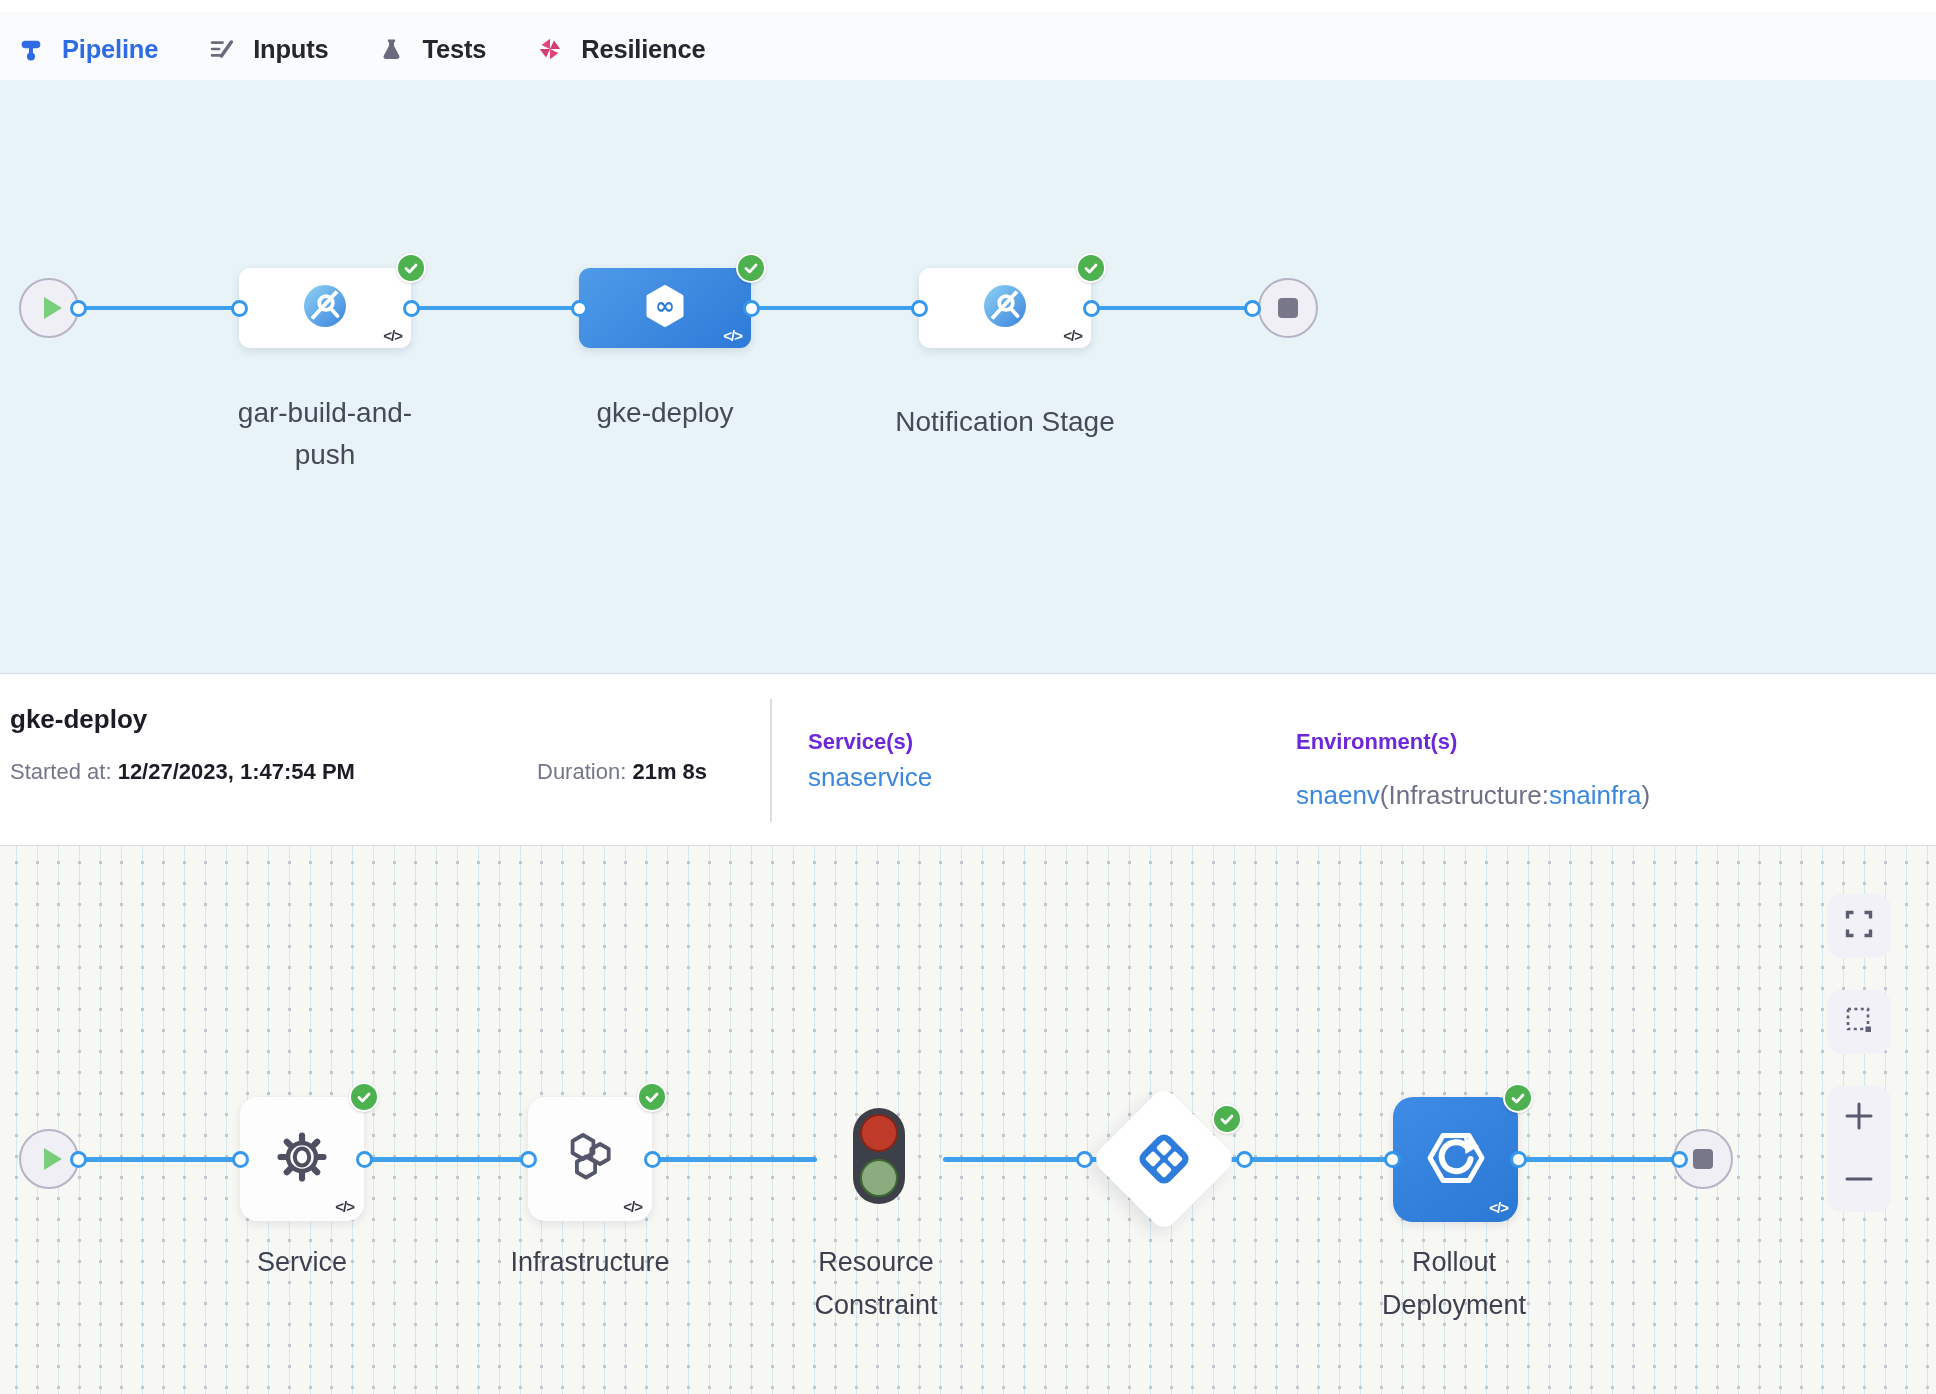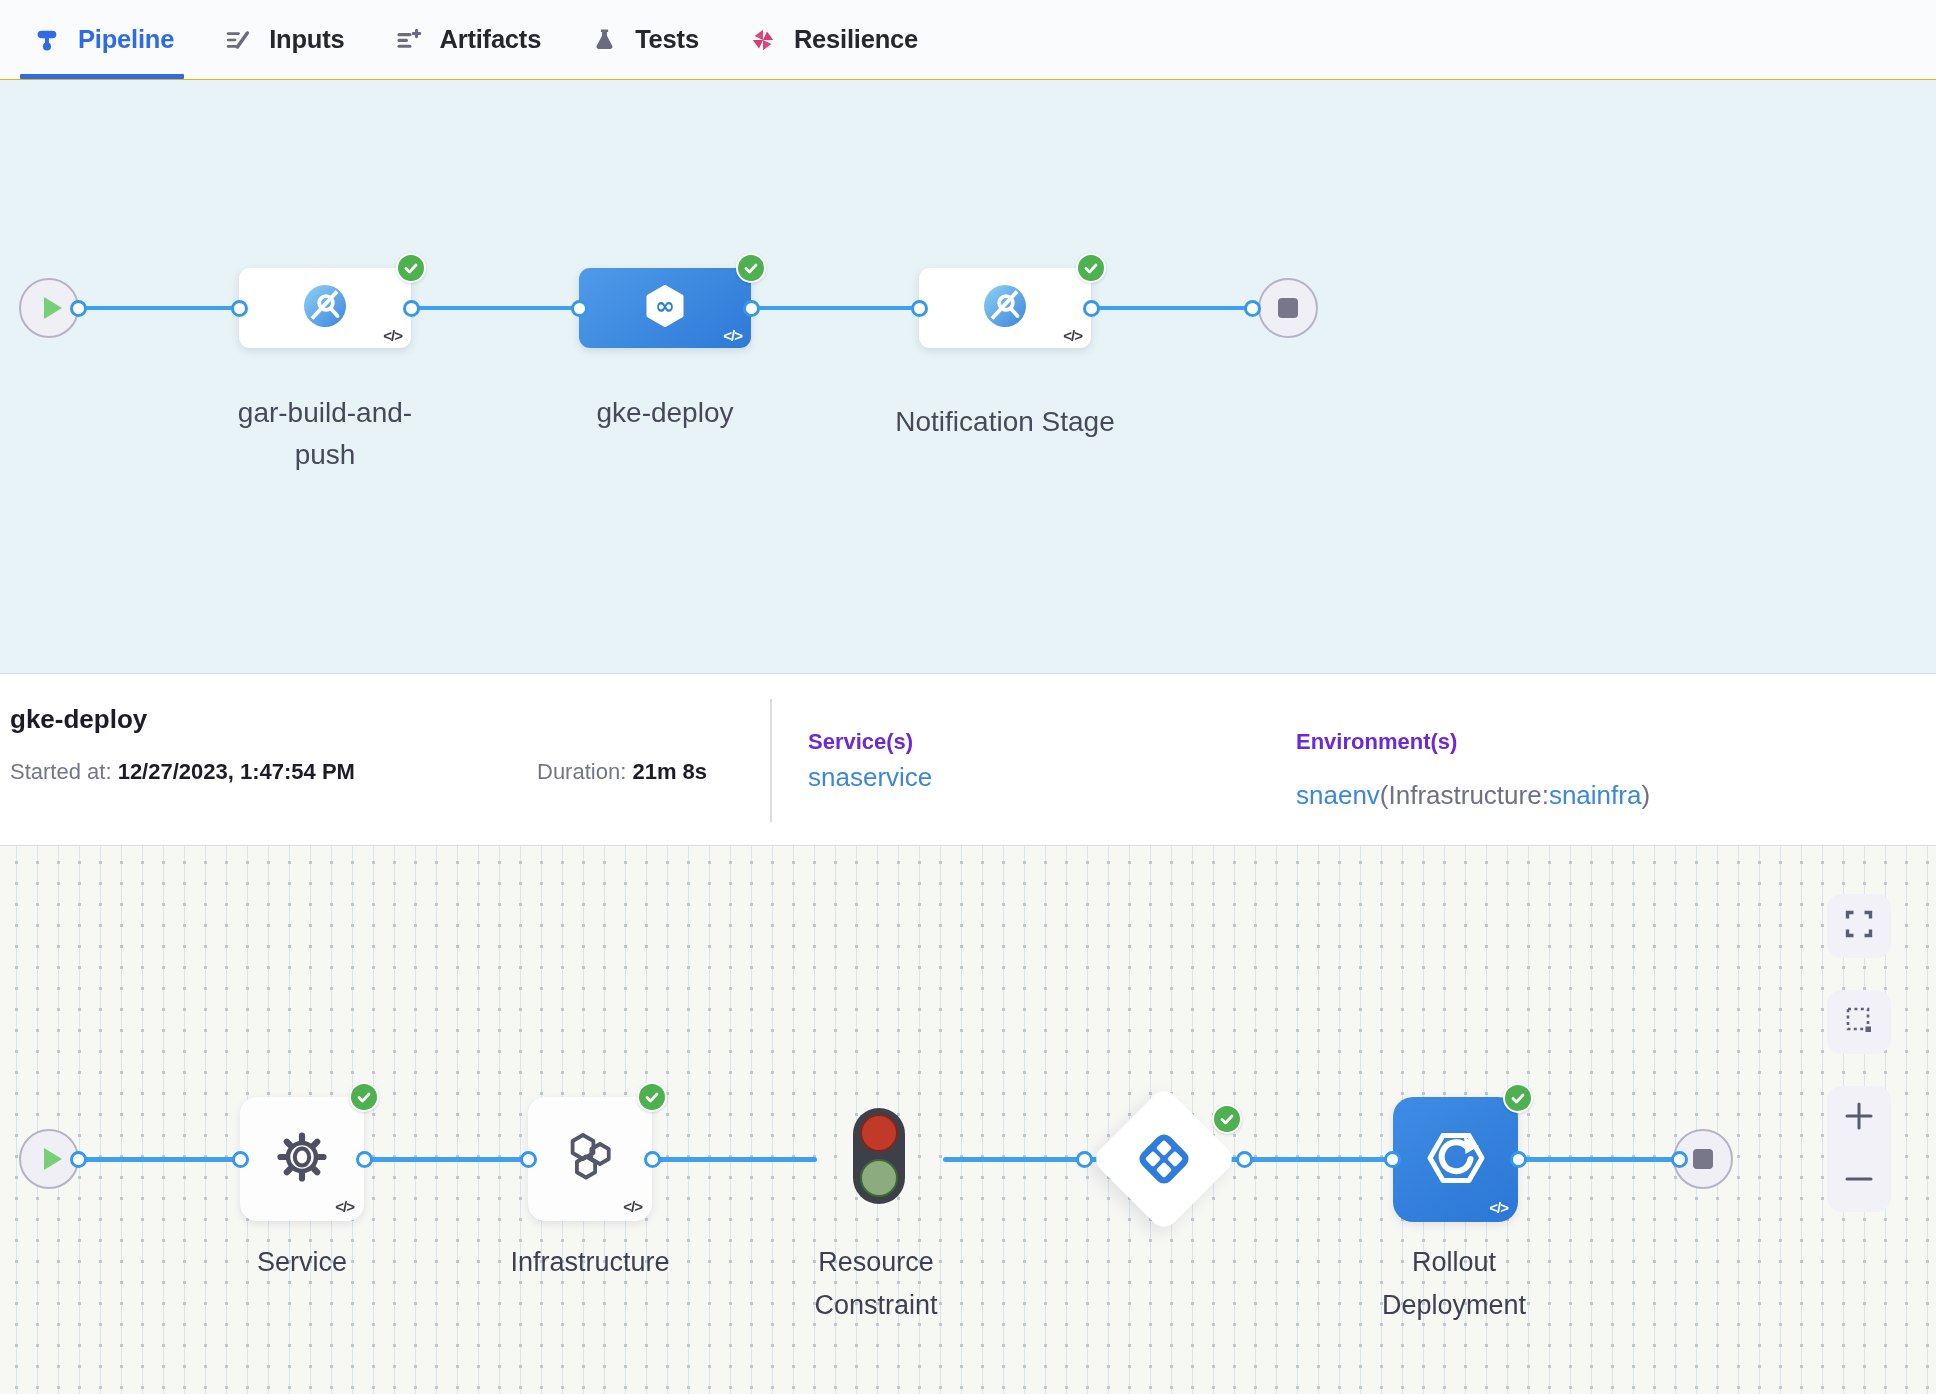--- a/index.html
+++ b/index.html
@@ -1,22 +1,22 @@
 <!DOCTYPE html>
 <html><head>
 <meta charset="utf-8">
 <style>
   * { margin:0; padding:0; box-sizing:border-box; }
   html,body { width:1936px; height:1394px; overflow:hidden; }
   body { font-family:"Liberation Sans","DejaVu Sans",sans-serif; background:#fff; position:relative; }
 
   
-  .tabbar { position:absolute; left:0; top:0; width:1936px; height:80px;
-    background:#fafbfc; border-bottom:1px solid #eab308;
-    display:flex; align-items:center; padding-left:34px; gap:50px; }
+  .tabbar { position:absolute; left:0; top:12px; width:1936px; height:80px;
+    background:#fafbfc; border-bottom:6px solid #eab308;
+    display:flex; align-items:center; padding-left:18px; gap:50px; }
   .tab { height:100%; display:flex; align-items:center; gap:17px; position:relative;
     font-size:25.5px; font-weight:600; color:#26262e; letter-spacing:-0.2px; cursor:pointer; }
   .tab.active { color:#2e6be4; }
   .tab.active::after { content:''; position:absolute; left:-14px; right:-10px; bottom:0;
     height:5px; background:#2e6be4; border-radius:1px; }
   .tab svg { display:block; }
 
   
   .stage-canvas { position:absolute; left:0; top:80px; width:1936px; height:593px;
     background:#e8f3f8; }
@@ -108,32 +108,20 @@
   <div class="tab">
     <span>
         <svg width="28" height="28" viewBox="0 0 24 24" fill="none" stroke="#6a6c7e" stroke-width="2.3" stroke-linecap="round">
       <line x1="3.5" y1="6.5" x2="12.5" y2="6.5"></line>
           <line x1="3.5" y1="12" x2="9.5" y2="12"></line>
           <line x1="3.5" y1="17.5" x2="12" y2="17.5"></line>
       <line x1="11.5" y1="18" x2="20" y2="6" stroke-width="3"></line>
     </svg>
       </span>
     <span>Inputs</span>
-  </div>
-  <div class="tab">
-    <span>
-        <svg width="28" height="28" viewBox="0 0 24 24" fill="#6a6c7e">
-      <rect x="3" y="6" width="12" height="2.7" rx="1.3"></rect>
-      <rect x="3" y="11" width="9" height="2.7" rx="1.3"></rect>
-      <rect x="3" y="16" width="12" height="2.7" rx="1.3"></rect>
-      <rect x="18" y="2.5" width="2.6" height="8" rx="1.2"></rect>
-      <rect x="15.3" y="5.2" width="8" height="2.6" rx="1.2"></rect>
-    </svg>
-      </span>
-    <span>Artifacts</span>
   </div>
   <div class="tab">
     <span>
         <svg width="27" height="27" viewBox="0 0 24 24" fill="#6a6c7e">
       <path d="M8.8 3.2 h6.4 v2.2 h-1 v3.3 l4.7 8.9 c0.7 1.3 -0.3 2.8 -1.7 2.8 h-10.4 c-1.4 0 -2.4 -1.5 -1.7 -2.8 l4.7 -8.9 v-3.3 h-1 z"></path>
     </svg>
       </span>
     <span>Tests</span>
   </div>
   <div class="tab">

